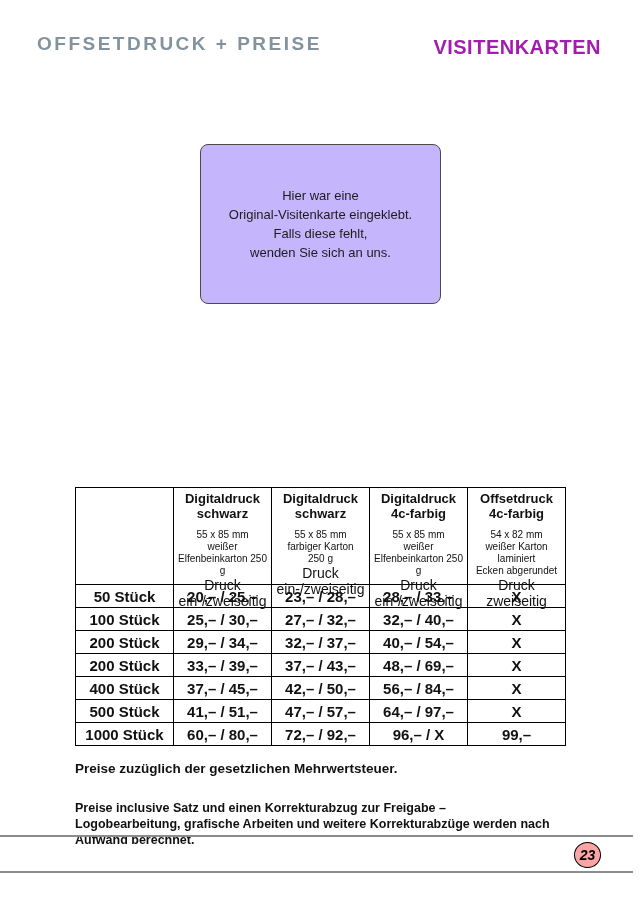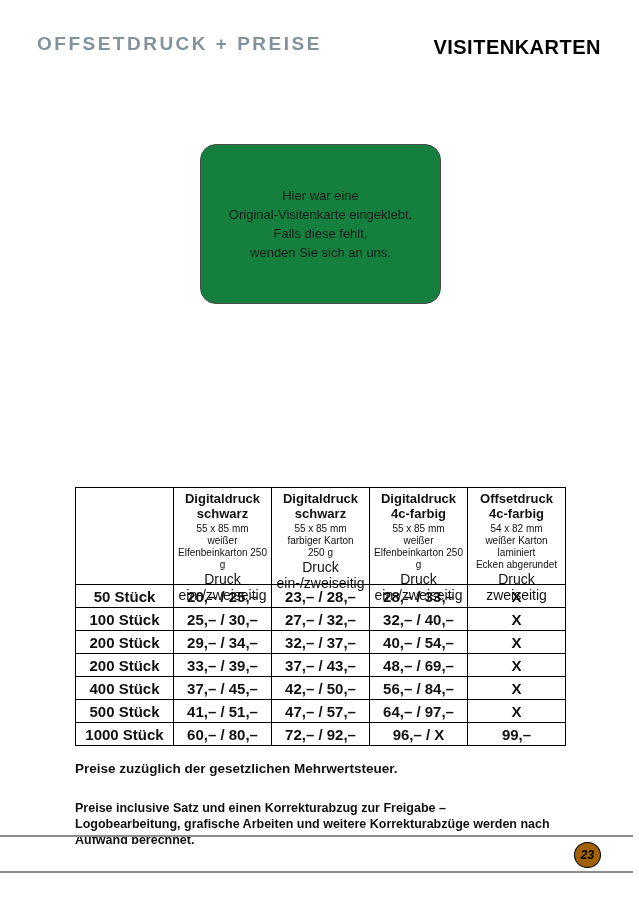--- a/index.html
+++ b/index.html
@@ -25,34 +25,34 @@
     color: #83939e;
     white-space: nowrap;
   }
   .header-right {
     position: absolute;
     right: 38px;
     top: 36px;
     font-size: 20px;
     font-weight: 700;
     letter-spacing: 0.5px;
-    color: #000000;
+    color: #a21caf;
     white-space: nowrap;
   }
 
   
   .card {
     position: absolute;
     left: 200px;
     top: 144px;
     width: 241px;
     height: 160px;
-    background: #15803d;
+    background: #c4b5fd;
     border: 1px solid #4a4a4a;
-    border-radius: 16px;
+    border-radius: 8px;
     display: flex;
     align-items: center;
     justify-content: center;
   }
   .card-text {
     font-size: 13px;
     line-height: 19px;
     text-align: center;
     color: #1c1c1c;
     white-space: pre-line;
@@ -83,21 +83,21 @@
   .col-title {
     font-size: 13px;
     font-weight: 700;
     line-height: 14.5px;
     white-space: pre-line;
   }
   .col-specs {
     font-size: 10px;
     font-weight: 400;
     line-height: 12px;
-    margin-top: 2px;
+    margin-top: 8px;
     white-space: pre-line;
   }
   .col-print {
     font-size: 14px;
     font-weight: 400;
     margin-top: auto;
   }
   .price-table tbody td {
     height: 23px;
     font-size: 15px;
@@ -133,25 +133,25 @@
   .rule-top { top: 835px; }
   .rule-bottom { top: 871px; }
   .page-number {
     position: absolute;
     left: 574px;
     top: 842px;
     width: 27px;
     height: 26px;
     border: 1.5px solid #000000;
     border-radius: 50%;
-    background: #a16207;
+    background: #fca5a5;
     display: flex;
     align-items: center;
     justify-content: center;
-    font-size: 12px;
+    font-size: 14px;
     font-weight: 700;
     font-style: italic;
     color: #000000;
   }
 </style>
 </head>
 <body>
 
 <div class="page">
 

